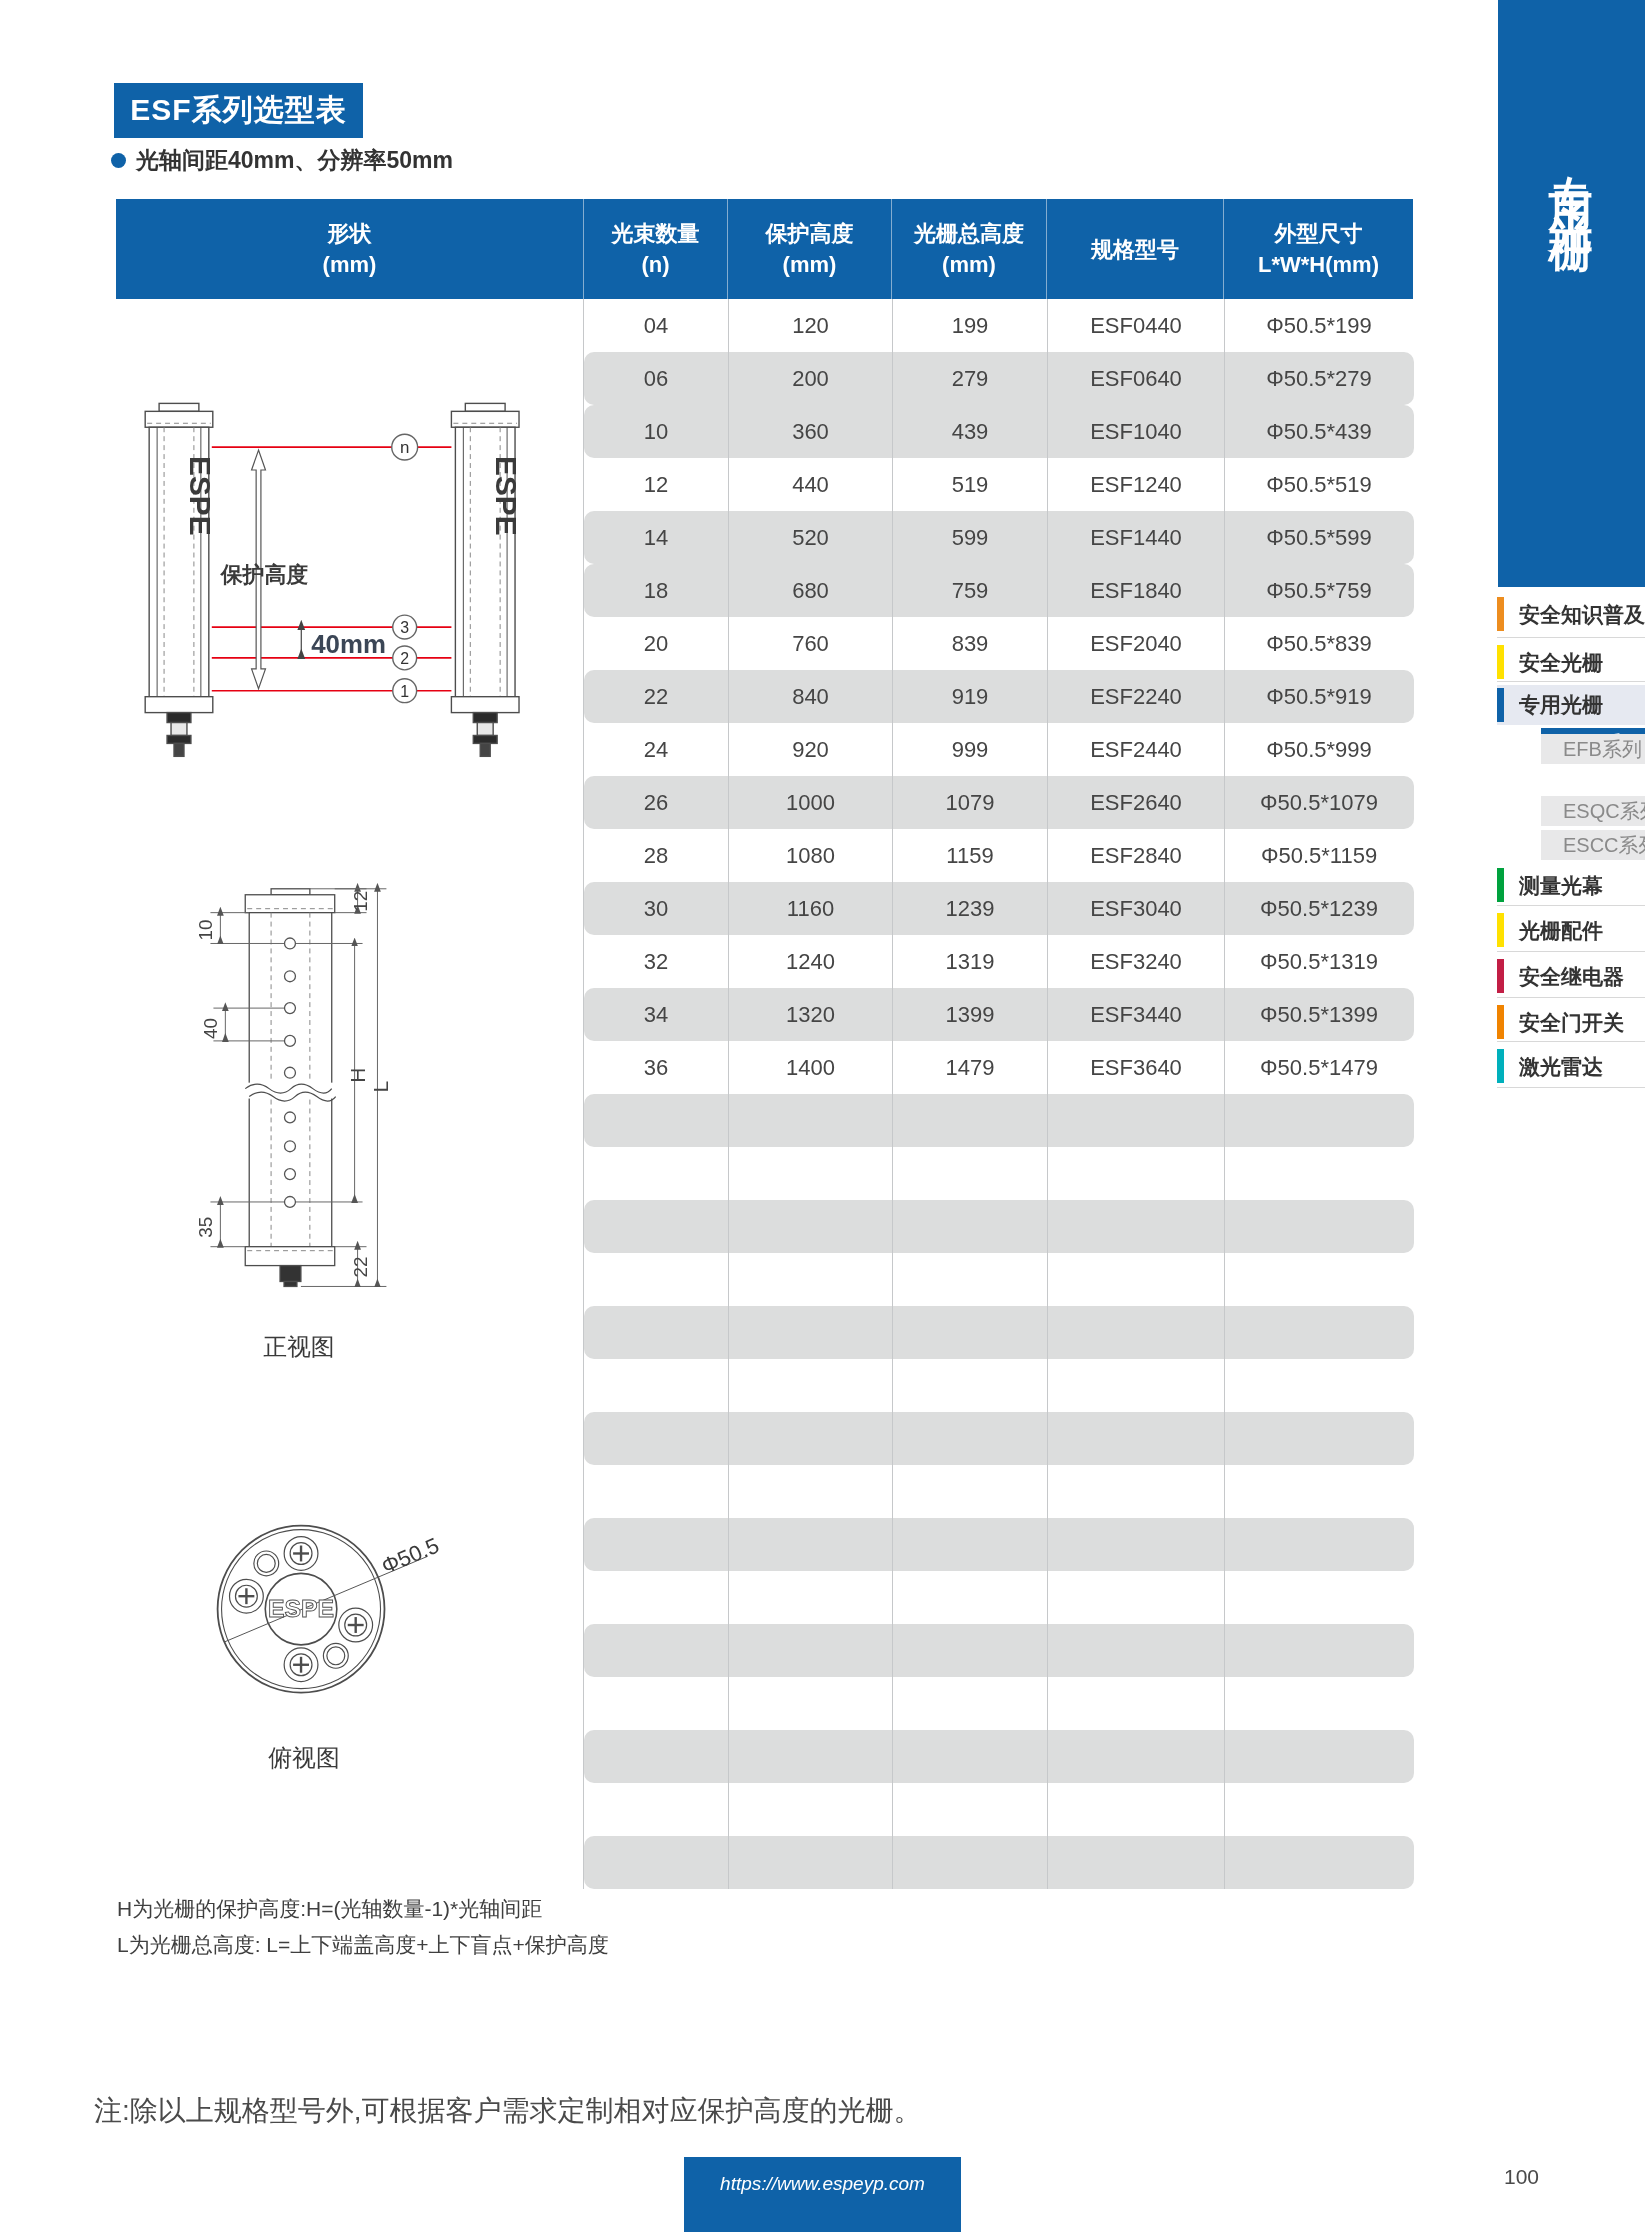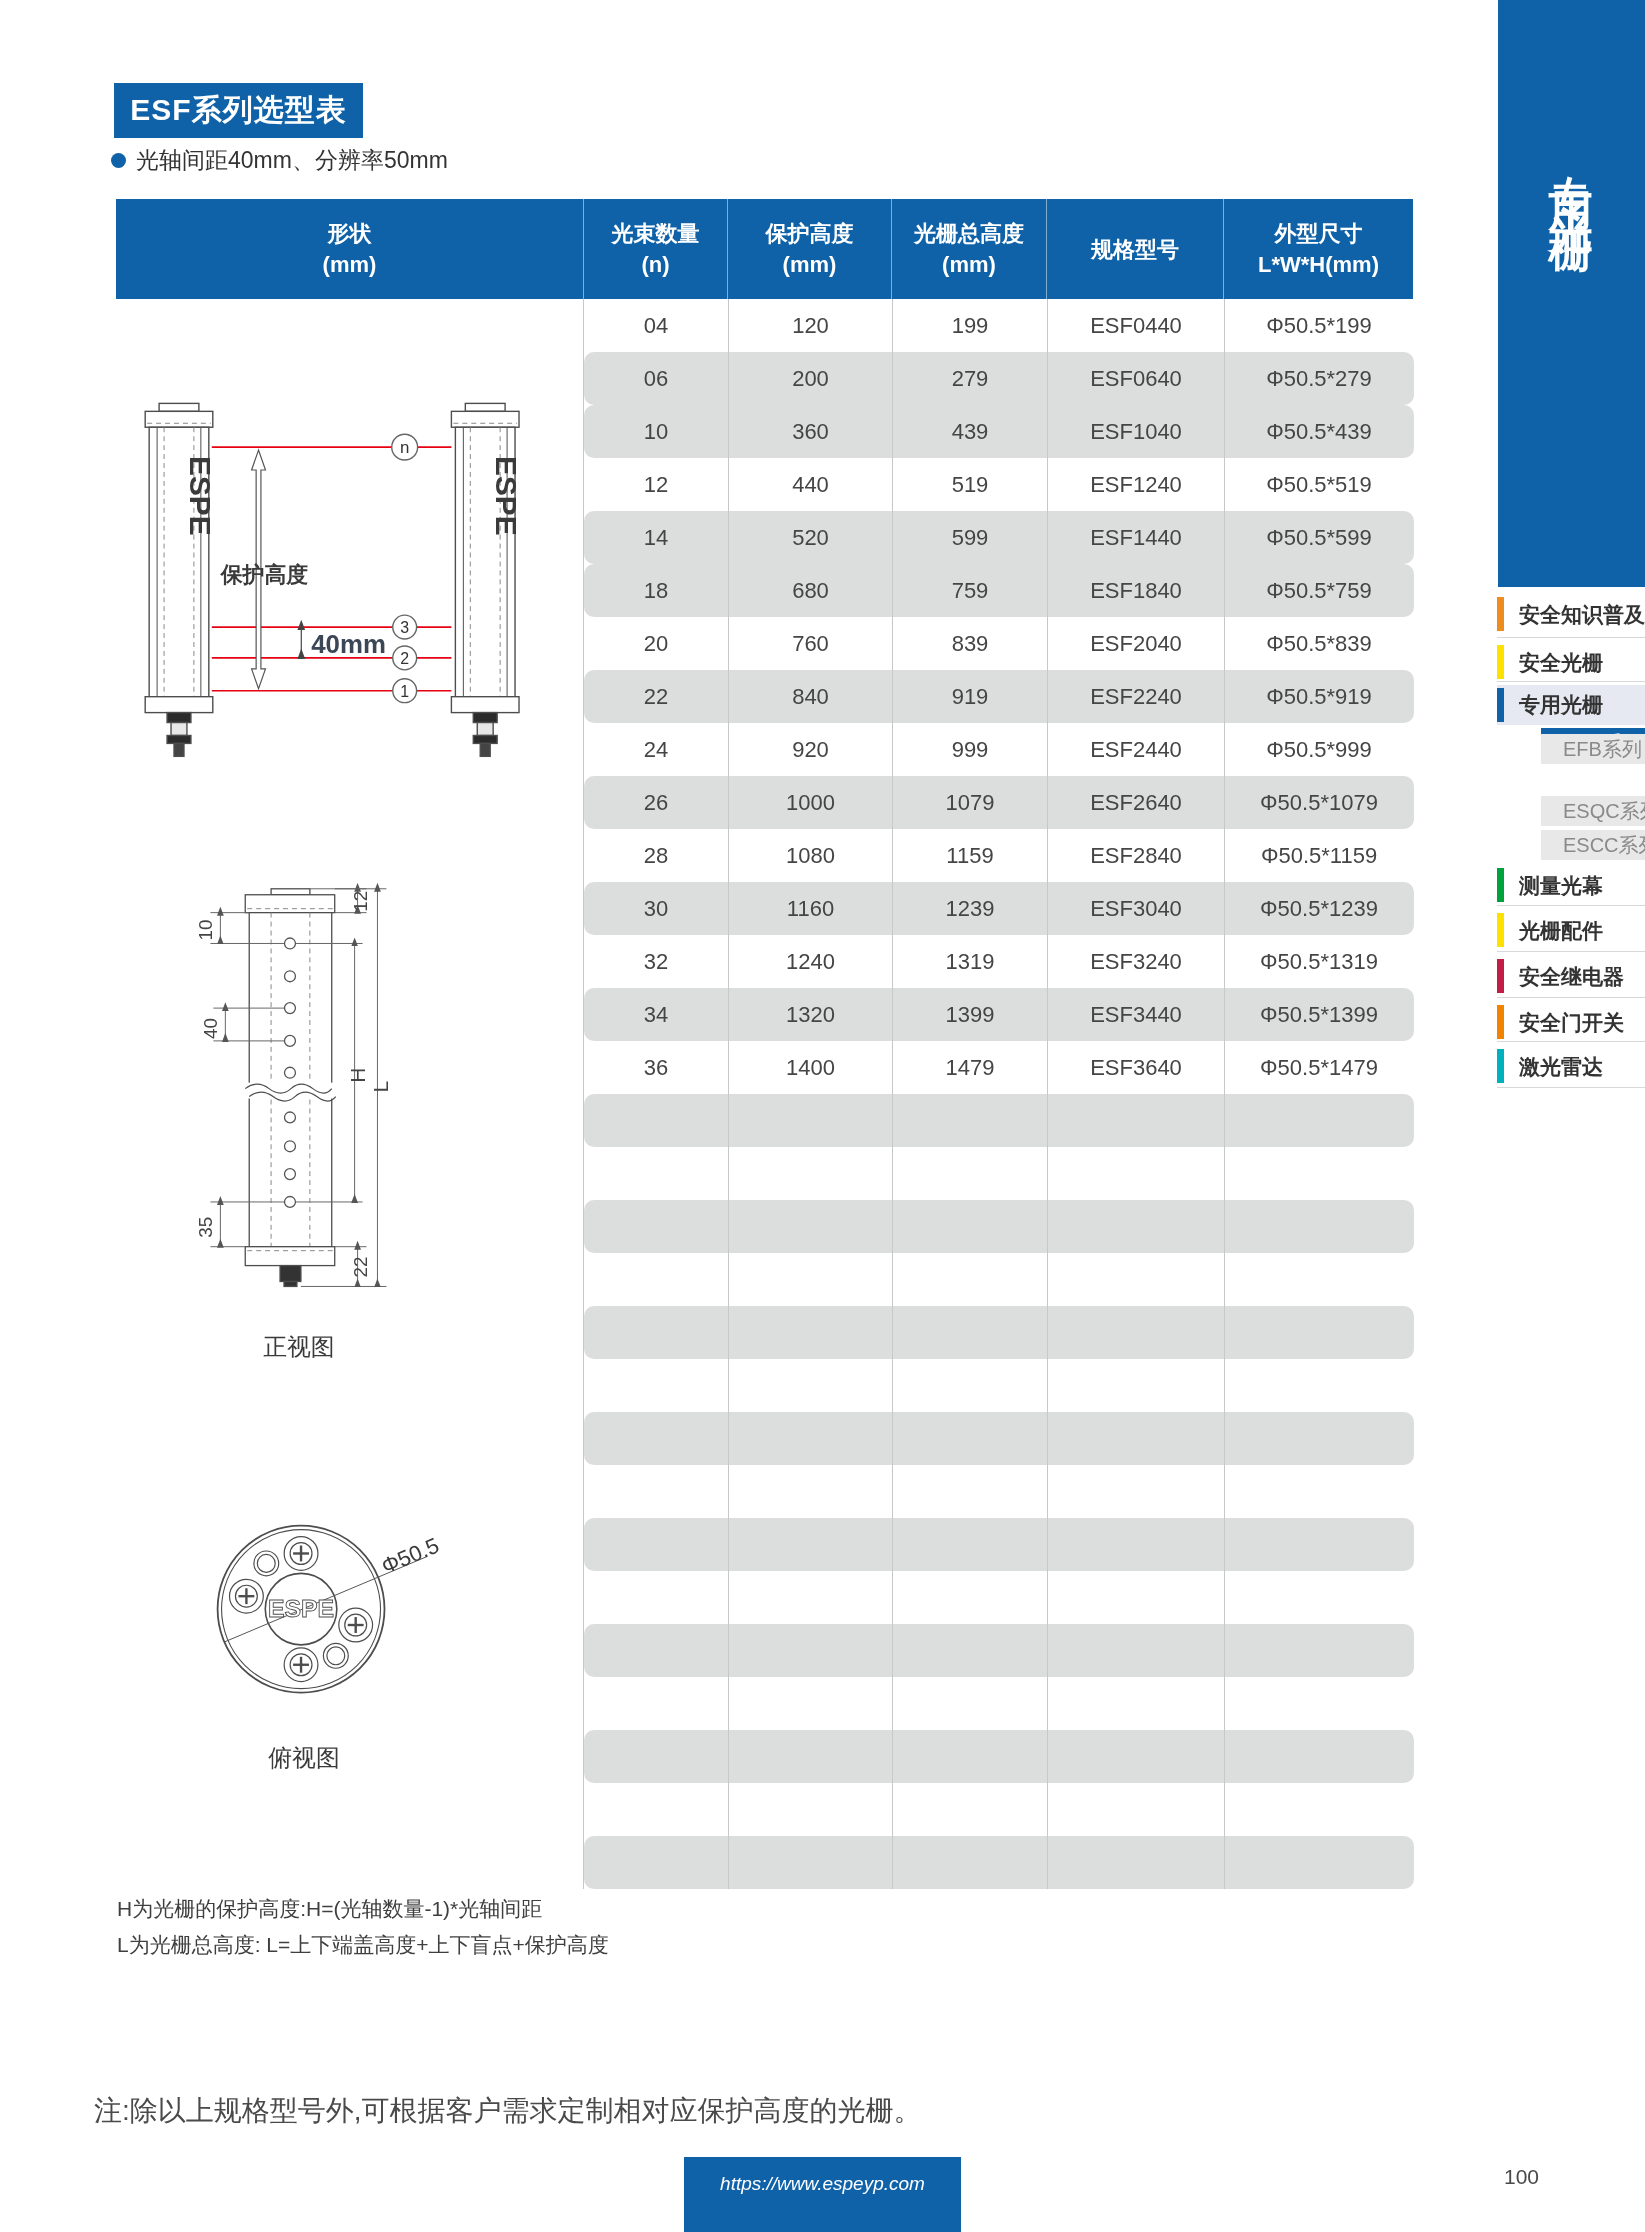--- a/index.html
+++ b/index.html
@@ -6,21 +6,21 @@
   html,body { background:#888; }
   body { font-family:"Liberation Sans", sans-serif; }
   .page { position:relative; width:1646px; height:2233px; background:#ffffff; margin:0 auto; overflow:hidden; }
 
   
   .badge { position:absolute; left:114px; top:83px; width:249px; height:55px; background:#0f62a8;
            display:flex; align-items:center; justify-content:center; }
   .badge span { color:#fff; font-size:30px; font-weight:bold; letter-spacing:1px; }
   .subtitle { position:absolute; left:111px; top:145px; display:flex; align-items:center; }
   .subtitle .dot { width:15px; height:15px; border-radius:50%; background:#0f62a8; margin-right:10px; }
-  .subtitle .txt { font-size:23px; font-weight:normal; color:#333; }
+  .subtitle .txt { font-size:23px; font-weight:bold; color:#333; }
 
   
   .thead { position:absolute; left:116px; top:199px; width:1297px; height:100px; display:flex; }
   .th { background:#0f62a8; color:#fff; display:flex; flex-direction:column; align-items:center; justify-content:center; }
   .th + .th { border-left:1px solid rgba(230,235,240,0.55); }
   .th div { font-size:22px; font-weight:bold; line-height:31px; }
   .w0{width:467px}.w1{width:144px}.w2{width:164px}.w3{width:155px}.w4{width:177px}.w5{width:190px}
 
   .rows { position:absolute; left:583px; top:299px; width:831px; border-left:1px solid #c6c8ca; }
   .trow { display:flex; height:53px; }

